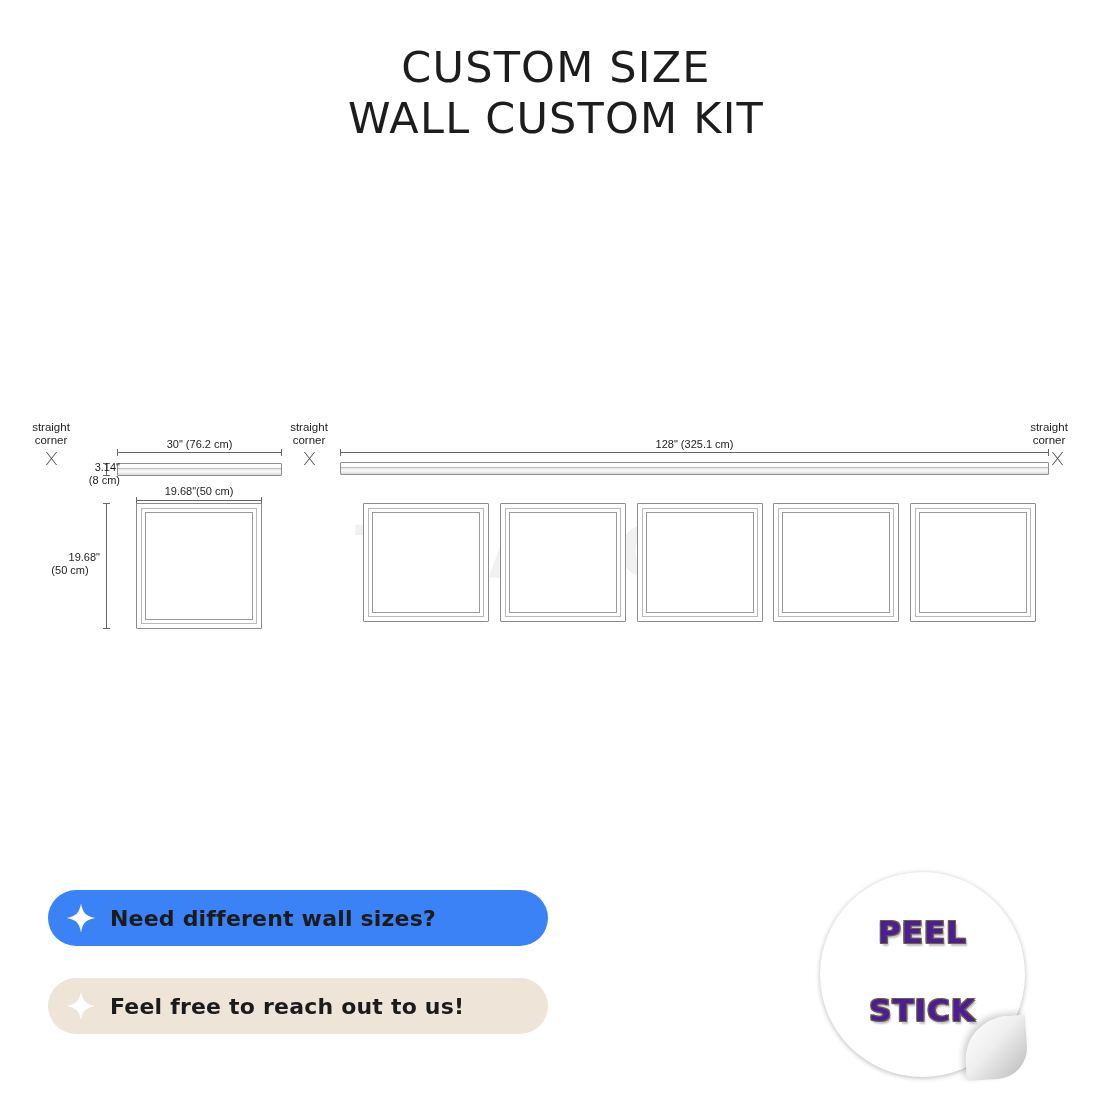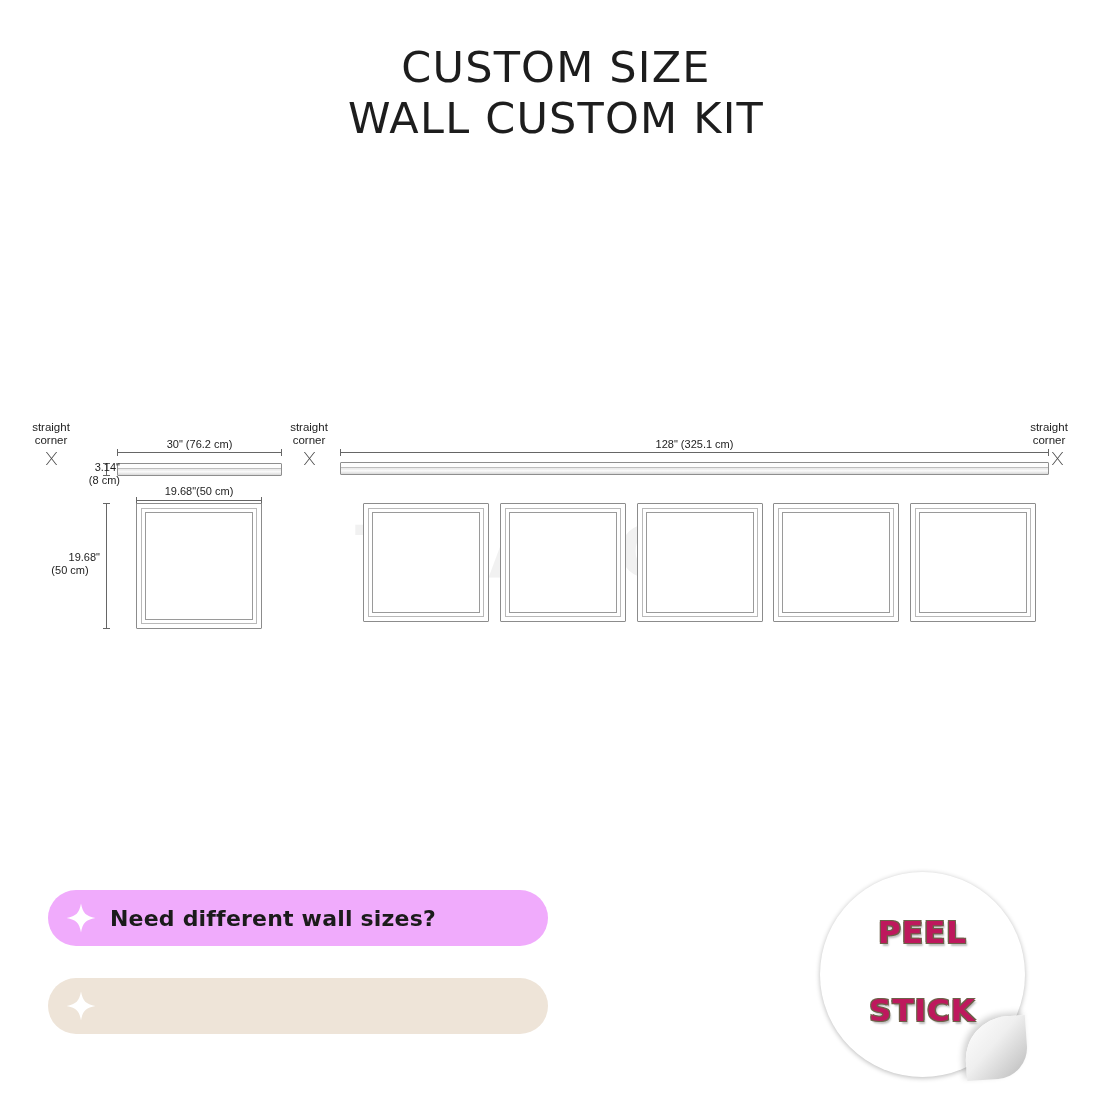--- a/index.html
+++ b/index.html
@@ -175,21 +175,21 @@
   
   .pill {
     position: absolute;
     height: 56px;
     border-radius: 28px;
     display: flex;
     align-items: center;
     padding: 0 26px 0 18px;
     box-sizing: border-box;
   }
-  .pill-1 { left: 48px; top: 890px; width: 500px; background: #f0abfc; }
+  .pill-1 { left: 48px; top: 890px; width: 500px; background: #3b82f6; }
   .pill-2 { left: 48px; top: 978px; width: 500px; background: #eee4d8; }
 
   .spark {
     width: 30px; height: 30px;
     margin-right: 14px;
     flex: 0 0 auto;
   }
   .pill-text {
     font-family: "DejaVu Sans", sans-serif;
     font-size: 22px;
@@ -216,21 +216,21 @@
   }
   .badge-text {
     position: absolute;
     left: 0;
     width: 100%;
     text-align: center;
     font-family: "DejaVu Sans", sans-serif;
     font-weight: 700;
     font-size: 31px;
     letter-spacing: 1px;
-    color: #be185d;
+    color: #4c1d95;
     text-shadow:
       -1.2px -1.2px 0 #6d6149,
        1.2px -1.2px 0 #6d6149,
       -1.2px  1.2px 0 #6d6149,
        1.2px  1.2px 0 #6d6149,
        2px 3px 2px rgba(0,0,0,0.25);
   }
   .badge-l1 { top: 42px; }
   .badge-l2 { top: 83px; }
   .badge-l3 { top: 120px; }
@@ -334,20 +334,21 @@
   <svg class="spark" viewBox="0 0 100 100">
     <path d="M50 2 C56 34 66 44 98 50 C66 56 56 66 50 98 C44 66 34 56 2 50 C34 44 44 34 50 2 Z" fill="#ffffff"></path>
   </svg>
   <span class="pill-text">Need different wall sizes?</span>
 </div>
 
 <div class="pill pill-2">
   <svg class="spark" viewBox="0 0 100 100">
     <path d="M50 2 C56 34 66 44 98 50 C66 56 56 66 50 98 C44 66 34 56 2 50 C34 44 44 34 50 2 Z" fill="#ffffff"></path>
   </svg>
+  <span class="pill-text">Feel free to reach out to us!</span>
 </div>
 
 <div class="badge">
   <div class="badge-circle">
     <div class="badge-text badge-l1">PEEL</div>
     <div class="badge-text badge-l3">STICK</div>
   </div>
   <div class="peel-curl"></div>
 </div>
 

